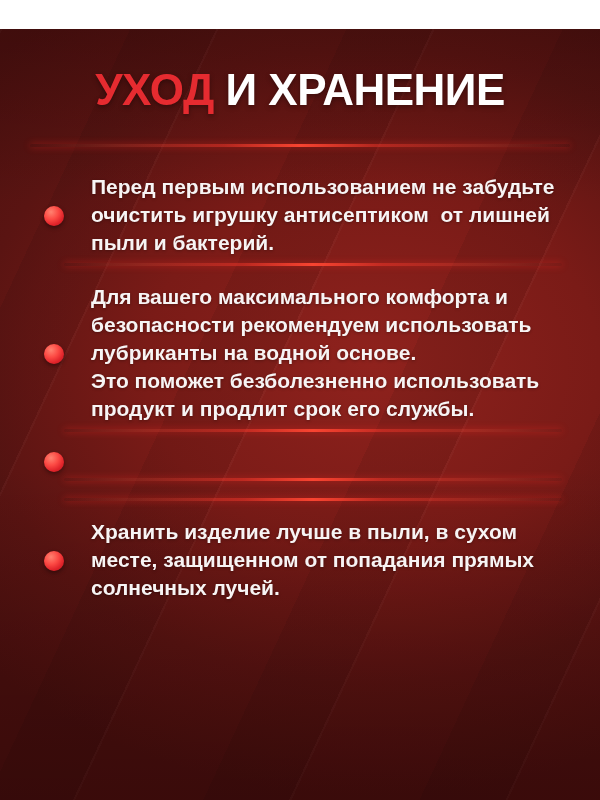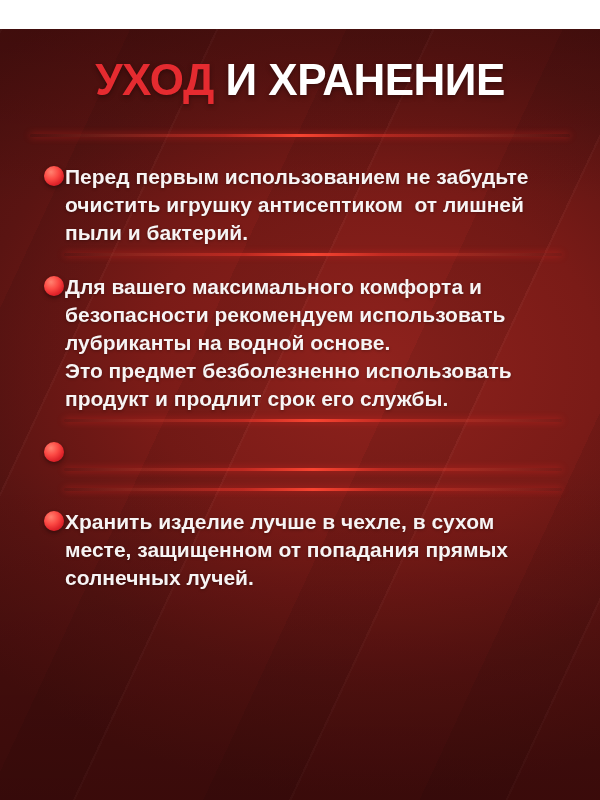--- a/index.html
+++ b/index.html
@@ -21,21 +21,21 @@
     background-image:
       linear-gradient(180deg, rgba(20,0,0,0.18) 0%, rgba(0,0,0,0) 22%, rgba(0,0,0,0) 55%, rgba(25,0,0,0.35) 100%),
       repeating-linear-gradient(115deg,
         rgba(255,255,255,0.028) 0px, rgba(255,255,255,0.028) 2px,
         rgba(0,0,0,0) 2px, rgba(0,0,0,0) 118px,
         rgba(0,0,0,0.075) 118px, rgba(0,0,0,0.075) 196px),
       radial-gradient(ellipse 540px 430px at 62% 42%,
         var(--bg-light,#8f221d) 0%, #7a1b17 42%, #5a1412 74%, var(--bg-dark,#4a100f) 100%);
   }
   .title{
-    padding-top:27px;
+    padding-top:37px;
     text-align:center;
     font-size:44px;
     line-height:48px;
     font-weight:bold;
     letter-spacing:-0.5px;
     color:#ffffff;
     text-shadow:0 2px 5px rgba(0,0,0,0.35);
     white-space:nowrap;
   }
   .title-accent{color:var(--accent-red,#e52b30);}
@@ -52,22 +52,22 @@
       rgba(255,70,55,0) 100%);
     box-shadow:0 0 7px rgba(255,45,35,0.45);
   }
   .title-divider{margin:29px 30px 0 30px;}
   .list{
     margin-top:26px;
     padding:0 18px 0 44px;
   }
   .item{
     display:flex;
-    align-items:flex-start;
-    gap:1px;
+    align-items:center;
+    gap:27px;
   }
   .dot{
     flex:0 0 auto;
     width:20px;height:20px;
     margin-top:3px;
     border-radius:50%;
     background:radial-gradient(circle at 35% 30%,
       #ff8270 0%, #fc4a44 38%, #e0232a 68%, #b5161d 100%);
     box-shadow:0 2px 4px rgba(0,0,0,0.4);
   }
@@ -99,33 +99,33 @@
 очистить игрушку антисептиком  от лишней
 пыли и бактерий.</p>
     </div>
     <div class="divider item-divider"></div>
 
     <div class="item">
       <span class="dot"></span>
       <p class="item-text">Для вашего максимального комфорта и
 безопасности рекомендуем использовать
 лубриканты на водной основе.
-Это предмет безболезненно использовать
+Это поможет безболезненно использовать
 продукт и продлит срок его службы.</p>
     </div>
     <div class="divider item-divider"></div>
 
     <div class="item">
       <span class="dot"></span>
     </div>
     <div class="divider item-divider"></div>
 
     <div class="divider item-divider"></div>
 
     <div class="item">
       <span class="dot"></span>
-      <p class="item-text">Хранить изделие лучше в чехле, в сухом
+      <p class="item-text">Хранить изделие лучше в пыли, в сухом
 месте, защищенном от попадания прямых
 солнечных лучей.</p>
     </div>
 
   </div>
 </div>
 
 </body></html>

